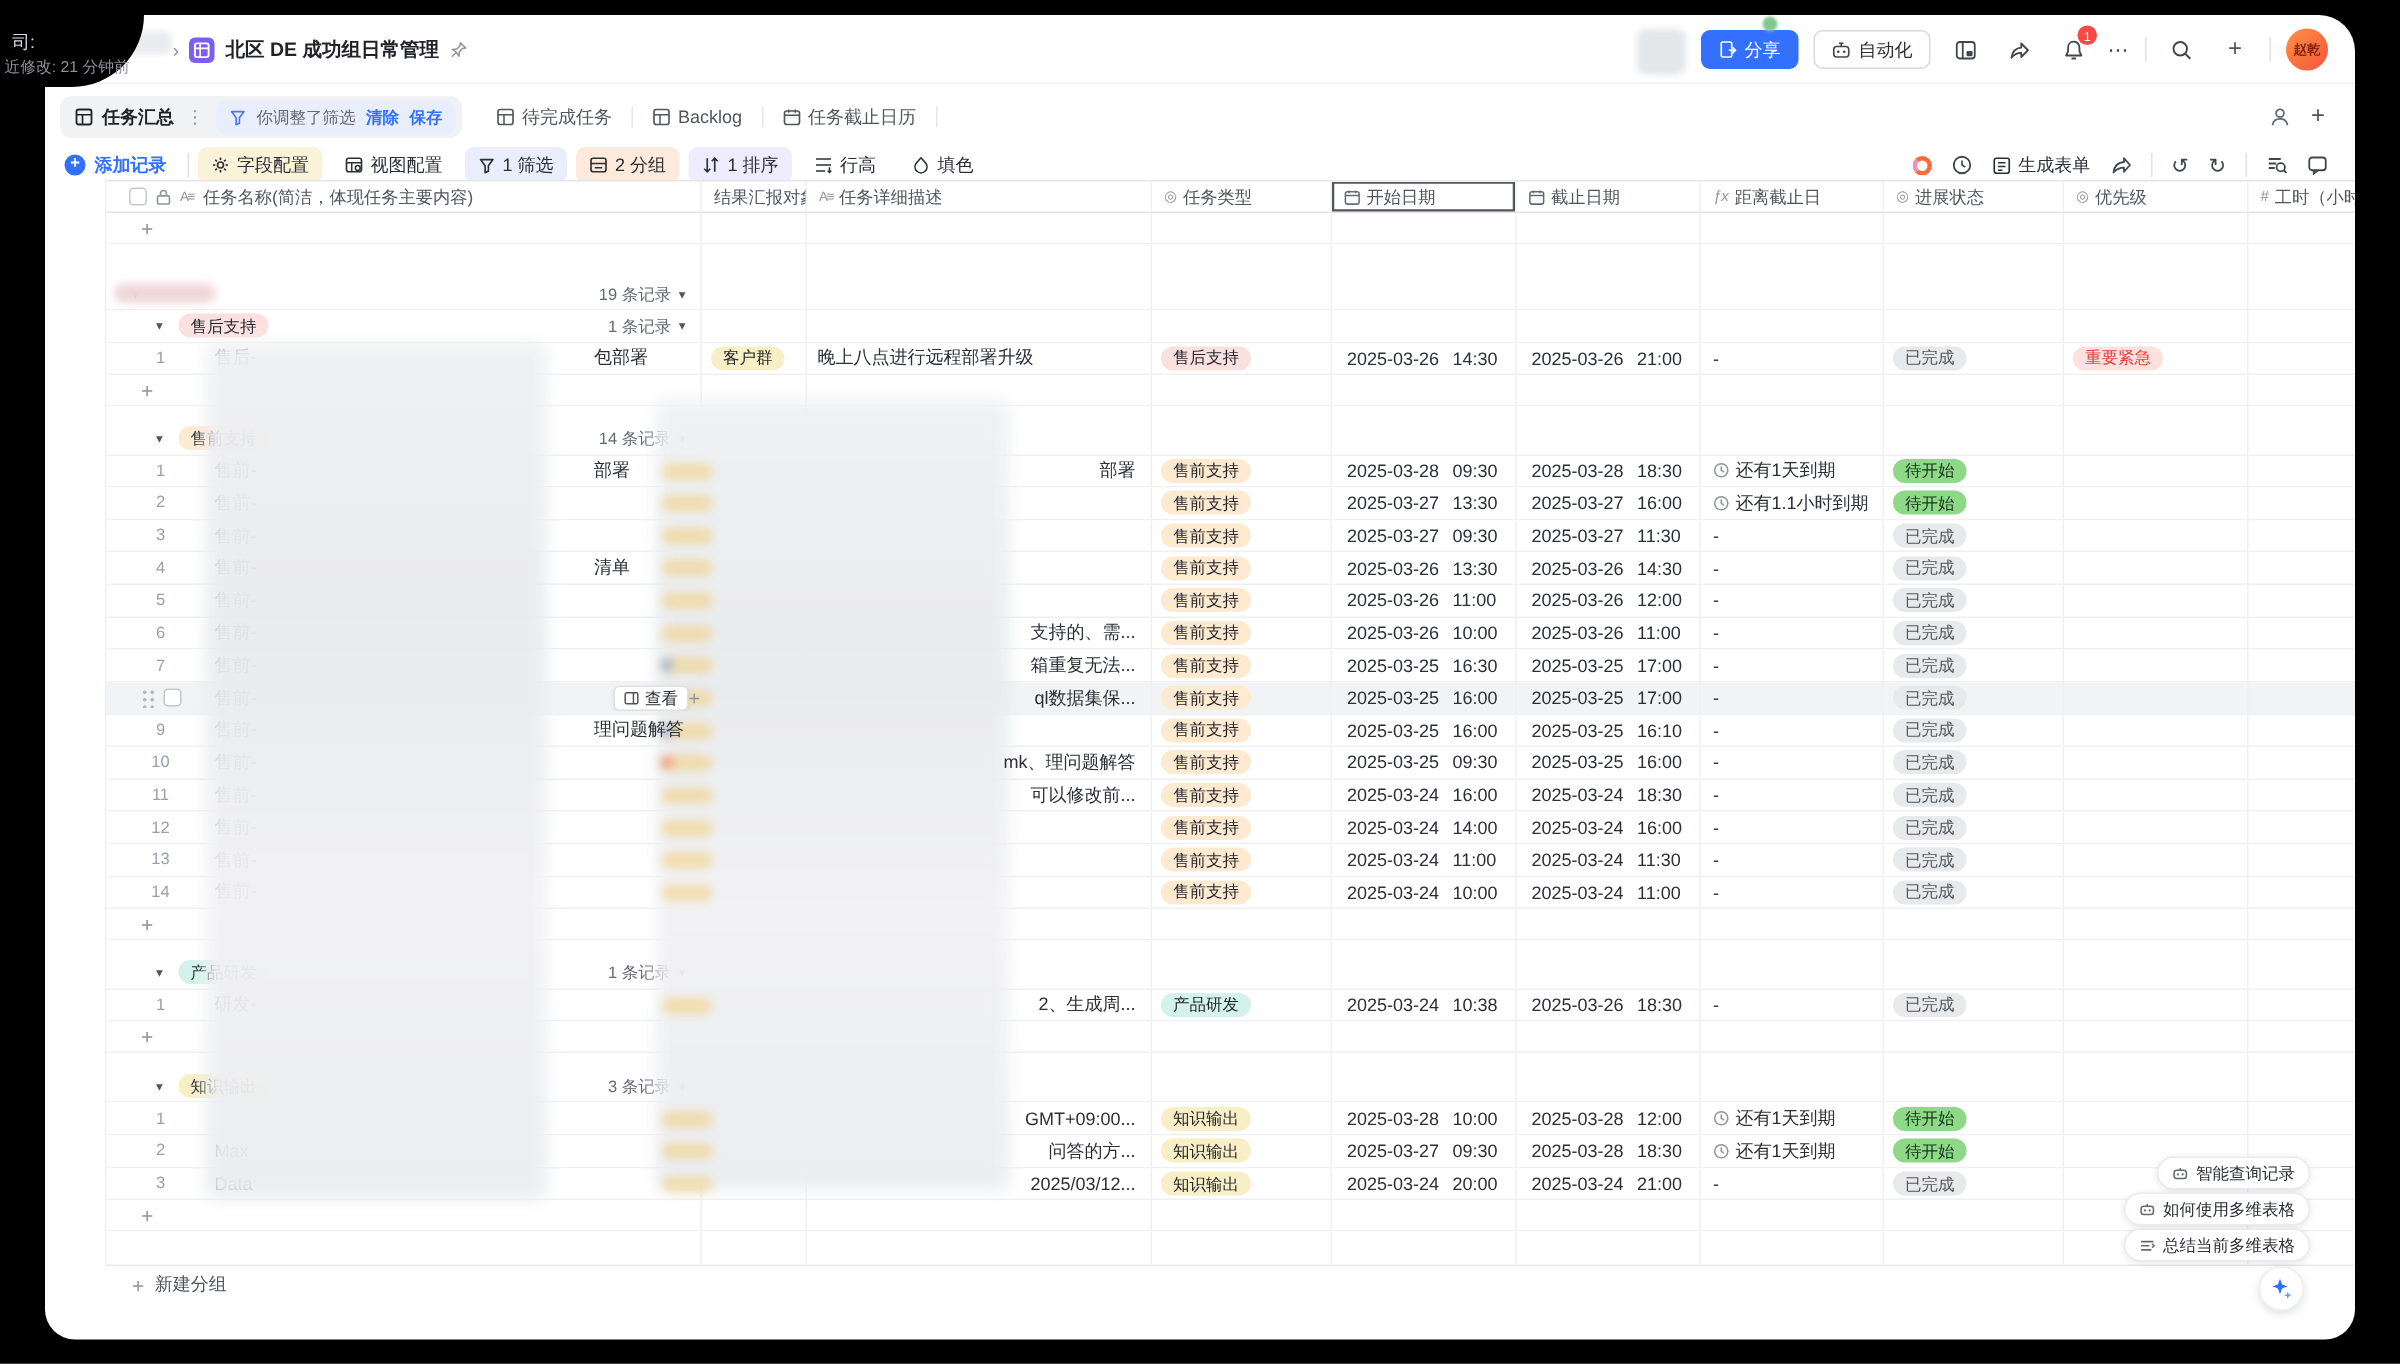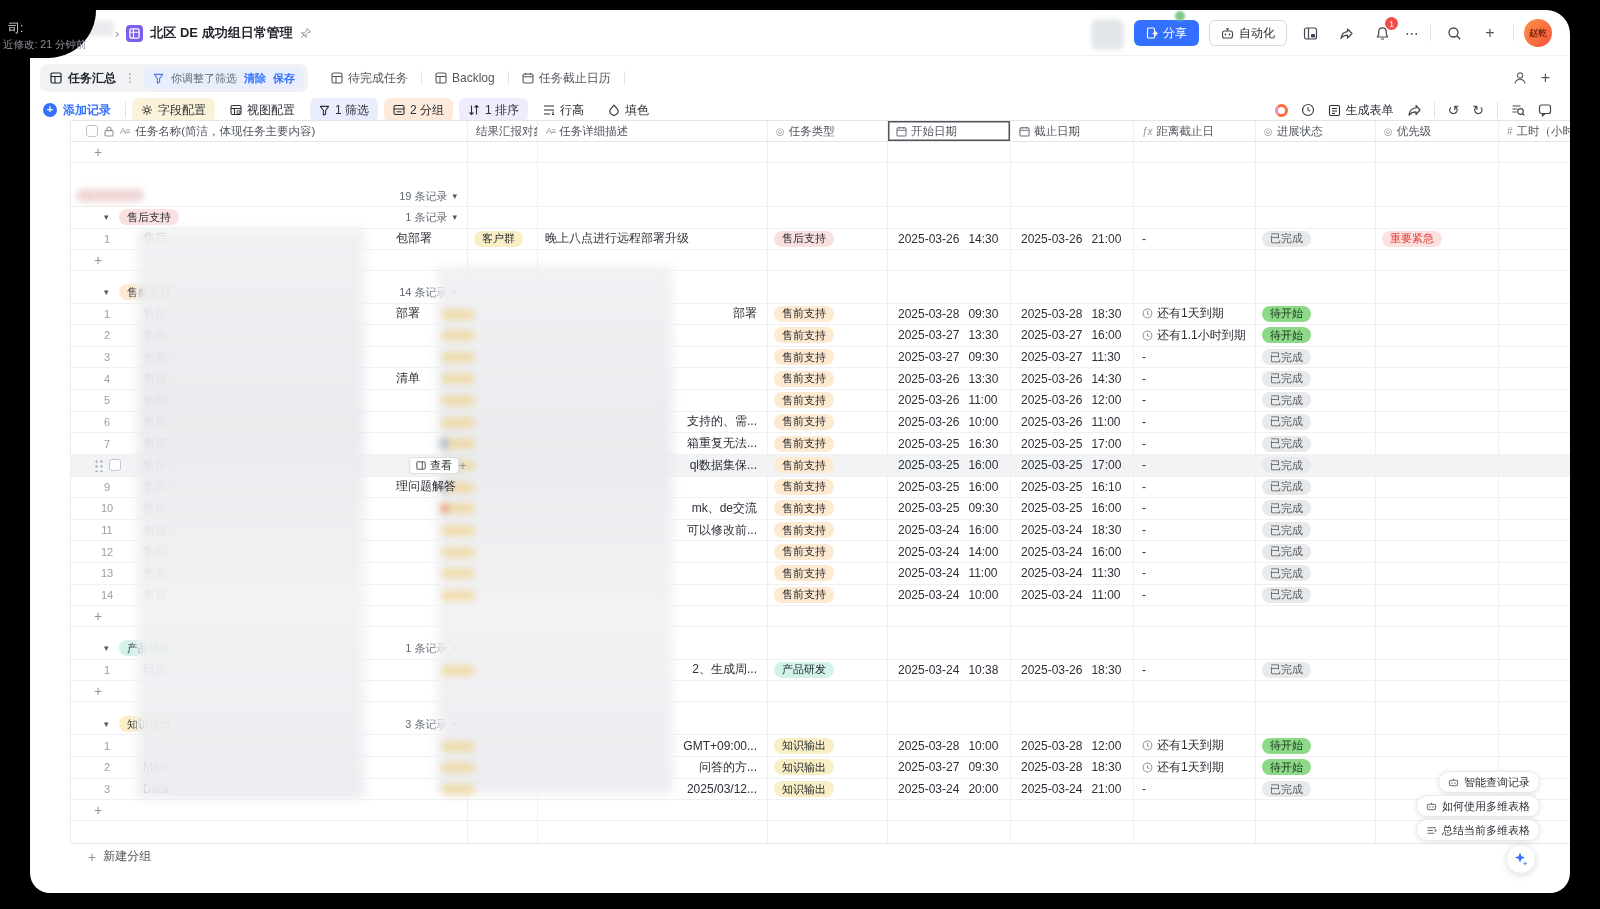--- a/index.html
+++ b/index.html
@@ -806,21 +806,21 @@
       </div>
       <div class="trow table-row" style="height: 21.64px;">
         <div class="cell c0" style="width: 397px;">
           <span class="rownum">10</span>
           <span class="namewrap">
             <span>售前-</span>
           </span>
         </div>
         <div class="cell c1" style="width: 70px;"></div>
         <div class="cell c2" style="width: 230px;">
-          <span class="dfrag">mk、de交流</span>
+          <span class="dfrag">mk、理问题解答</span>
         </div>
         <div class="cell c3" style="width: 120px;">
           <span class="tag orange">售前支持</span>
         </div>
         <div class="cell c4 datecell" style="width: 123px;">
           <span>2025-03-25</span>
           <span>09:30</span>
         </div>
         <div class="cell c5 datecell" style="width: 123px;">
           <span>2025-03-25</span>

